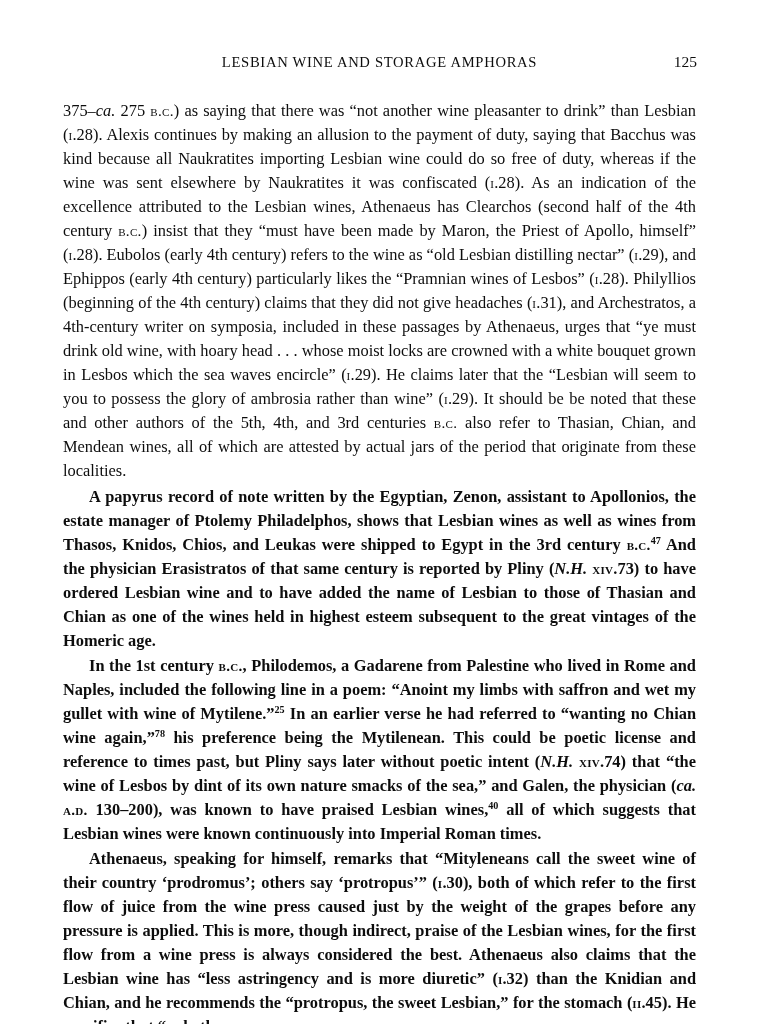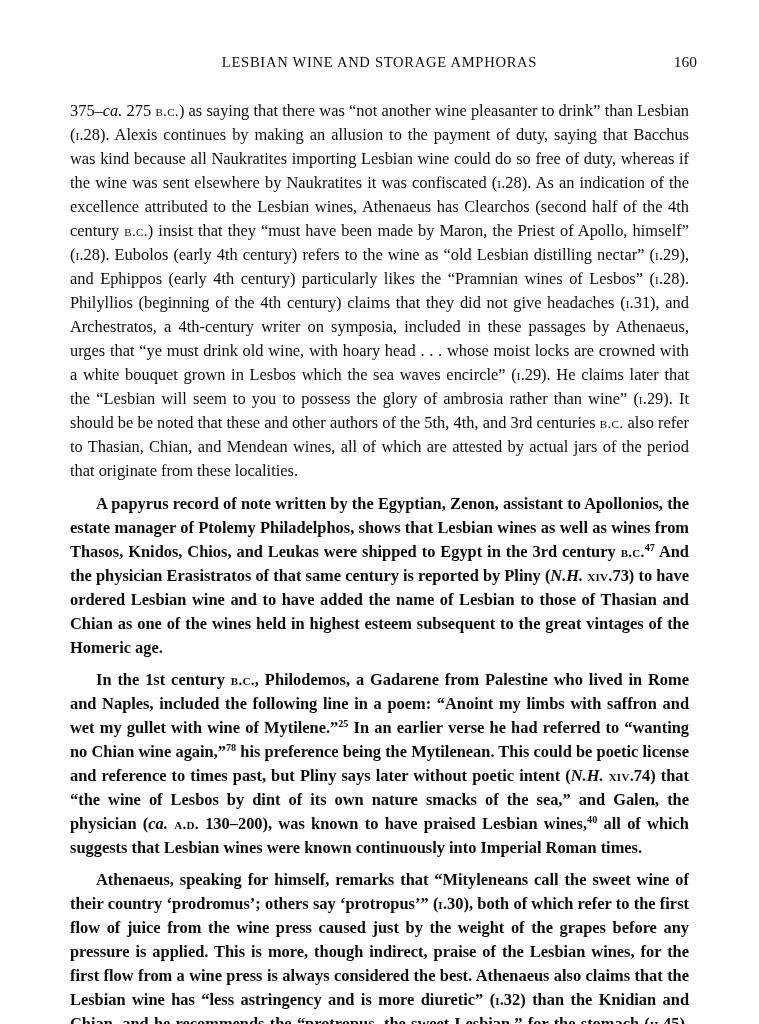--- a/index.html
+++ b/index.html
@@ -42,21 +42,21 @@
     font-size: 15.5px;
   }
   .body-text {
     font-size: 16.4px;
     line-height: 1.465;
     text-align: justify;
     -webkit-hyphens: auto;
     hyphens: auto;
   }
   .body-text p {
-    margin: 8px;
+    margin: 1px;
     text-indent: 0;
   }
   .body-text p + p {
     text-indent: 26px;
     font-weight: bold;
   }
   .sc {
     font-variant: small-caps;
     font-size: 0.93em;
     letter-spacing: 0.3px;
@@ -81,21 +81,21 @@
     font-size: 0.72em;
   }
 </style>
 </head>
 <body>
 
 <div class="page">
 
   <div class="running-head">
     <span class="title">Lesbian Wine and Storage Amphoras</span>
-    <span class="folio">160</span>
+    <span class="folio">125</span>
   </div>
 
   <div class="body-text">
     <p>
       375–<i>ca.</i> 275 <span class="sc">b.c.</span>) as saying that there was “not another wine pleasanter to drink” than
       Lesbian (<span class="sc">i</span>.28). Alexis continues by making an allusion to the payment of duty, saying that
       Bacchus was kind because all Naukratites importing Lesbian wine could do so free of duty,
       whereas if the wine was sent elsewhere by Naukratites it was confiscated (<span class="sc">i</span>.28). As an
       indication of the excellence attributed to the Lesbian wines, Athenaeus has Clearchos (second half of the 4th century <span class="sc">b.c.</span>) insist that they “must have been made by Maron, the Priest
       of Apollo, himself” (<span class="sc">i</span>.28). Eubolos (early 4th century) refers to the wine as “old Lesbian

